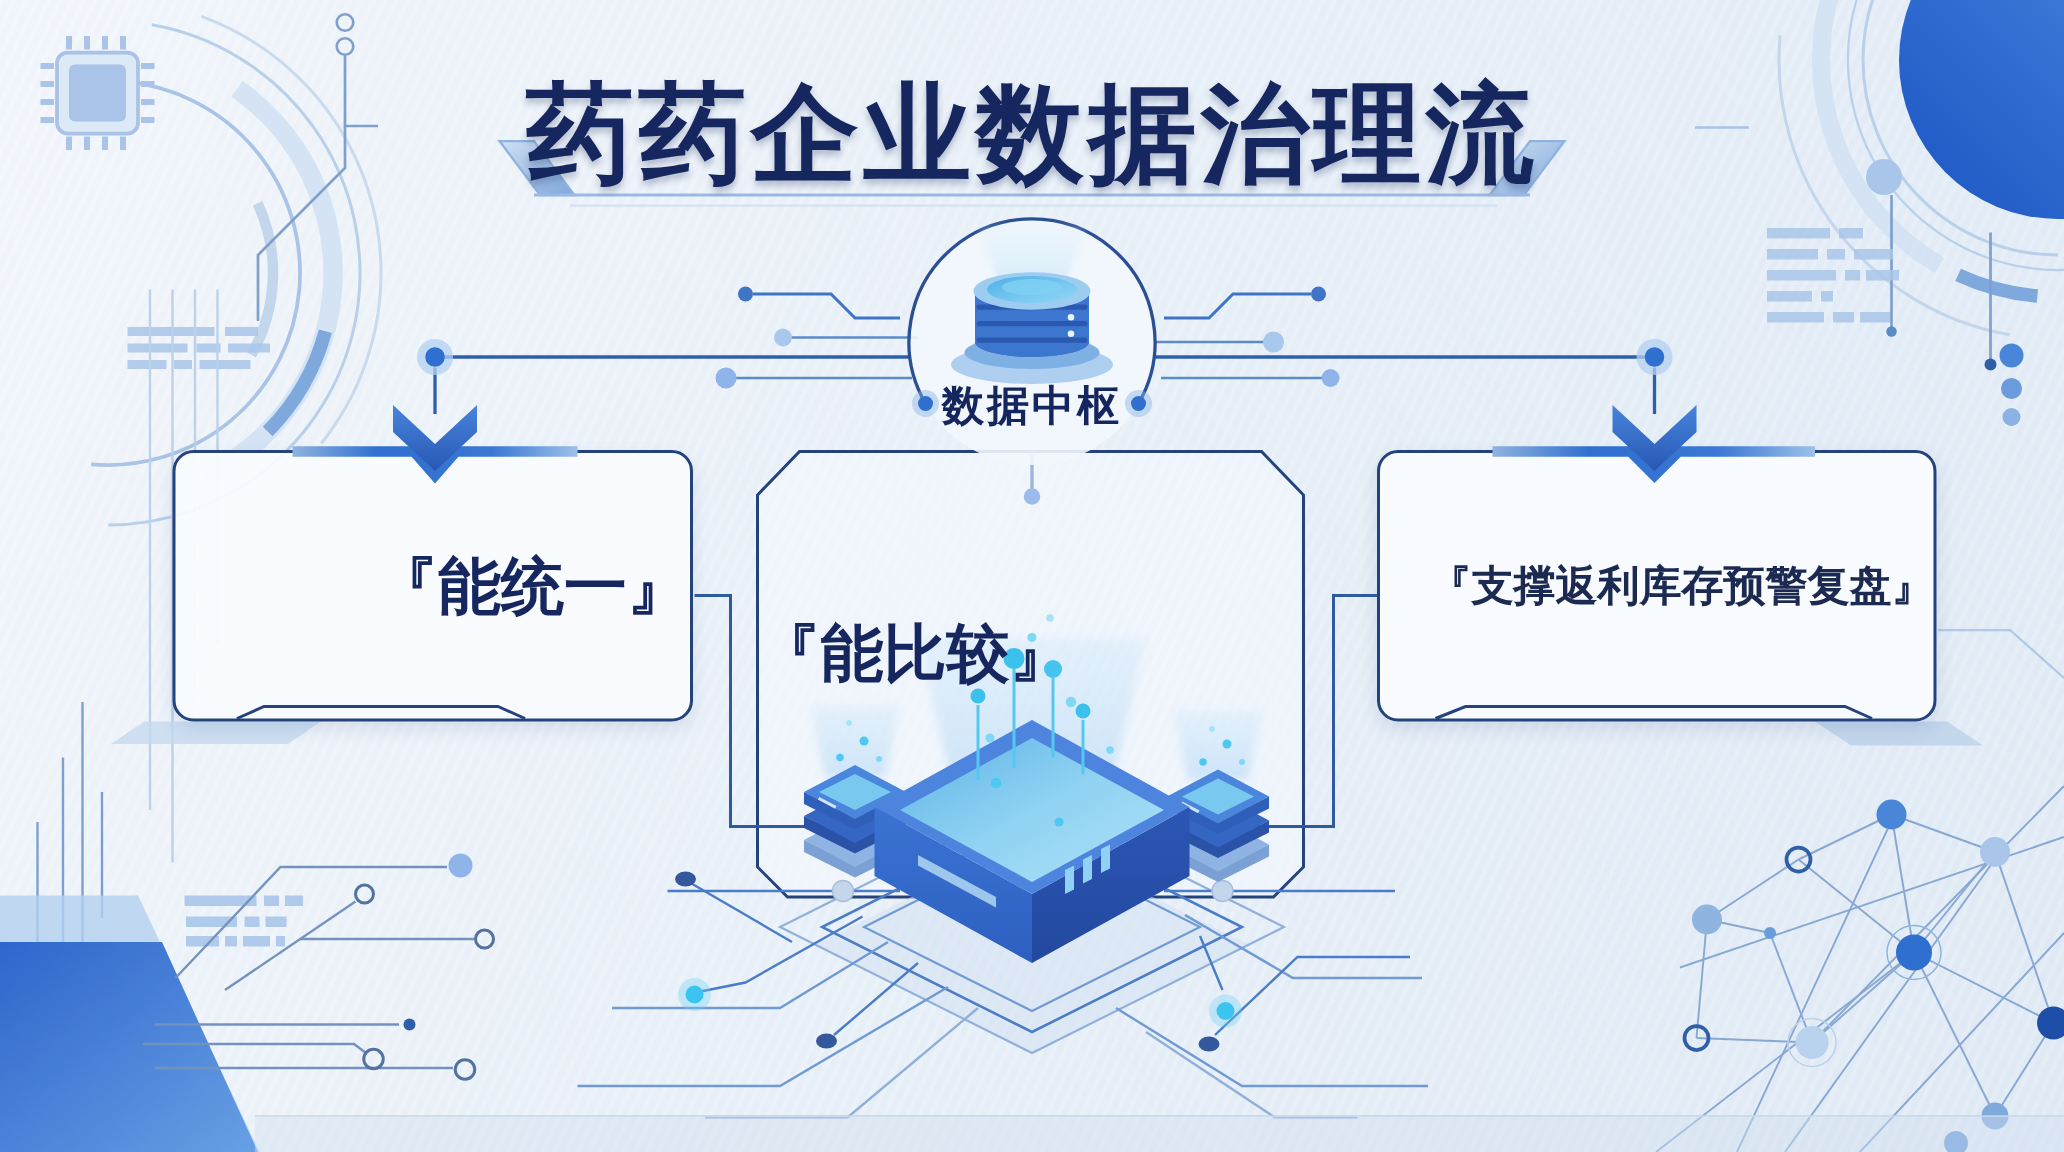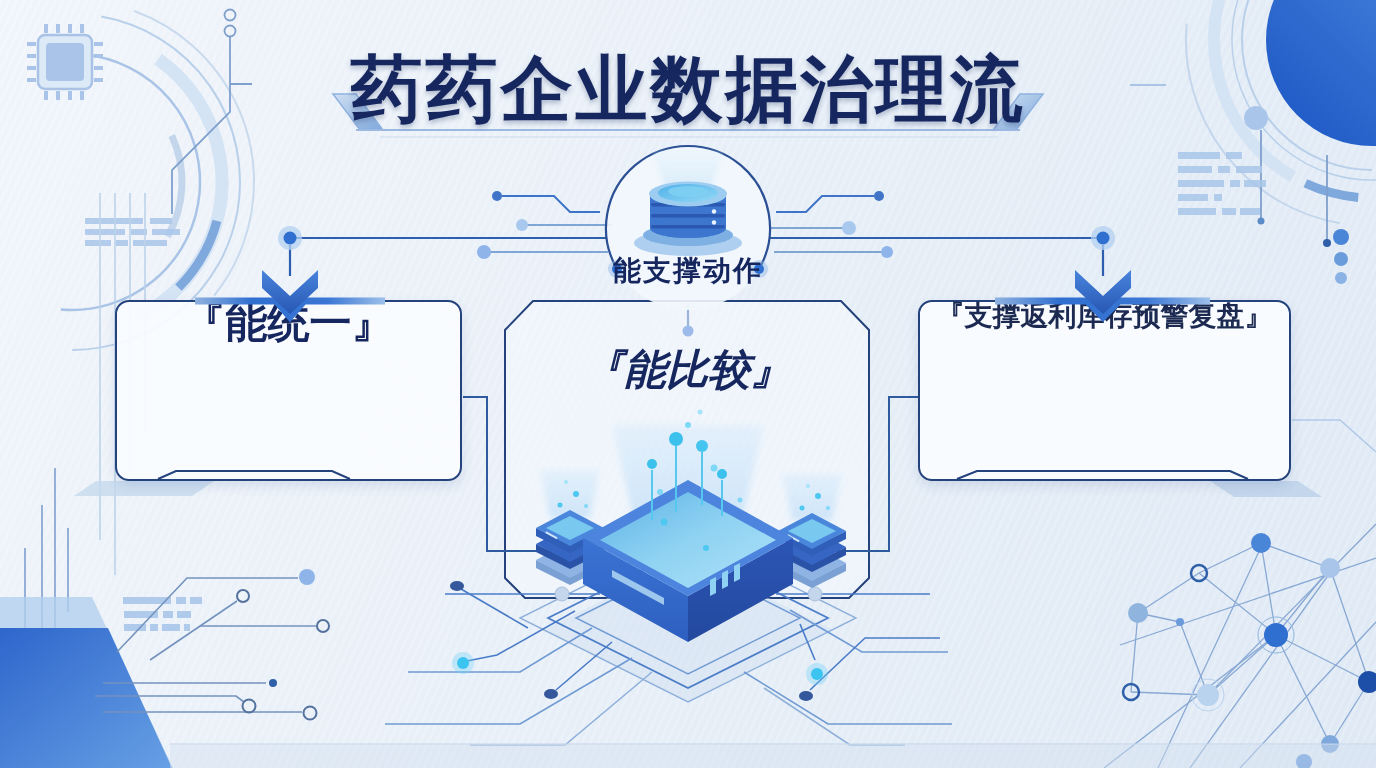--- a/index.html
+++ b/index.html
@@ -20,28 +20,28 @@
     text-shadow:0 3px 5px rgba(23,42,94,.28);
   }
   .hub-label{
     position:absolute;z-index:4;left:538px;top:252px;width:300px;text-align:center;
     font-size:28px;font-weight:900;color:#15265e;letter-spacing:2px;
   }
   .card{
     position:absolute;z-index:2;background:rgba(250,252,255,.93);
     border:2.5px solid #24427c;border-radius:14px;
     box-shadow:0 5px 12px rgba(60,90,150,.14);
-    display:flex;flex-direction:row;align-items:flex-start;justify-content:center;gap:16px;
+    display:flex;flex-direction:column;align-items:flex-end;justify-content:center;gap:16px;
   }
   .card-left{left:115px;top:300px;width:343px;height:177px;}
   .card-right{left:918px;top:300px;width:369px;height:177px;}
   .card-center{
     position:absolute;z-index:2;left:505px;top:301px;width:364px;height:150px;
-    display:flex;flex-direction:column;align-items:center;justify-content:flex-start;
-    padding-top:48px;gap:16px;background:transparent;font-style:italic;
+    display:flex;flex-direction:row;align-items:center;justify-content:flex-start;
+    padding-top:60px;gap:16px;background:transparent;
   }
   .heading{font-size:42px;font-weight:900;color:#16265e;line-height:1;white-space:nowrap;}
   .subtitle{font-size:28px;font-weight:700;color:#1c2a52;line-height:1;white-space:nowrap;}
   .subtitle-sm{font-size:28px;}
 </style>
 </head>
 <body>
 
 <div class="texture"></div>
 
@@ -484,13 +484,13 @@
       <circle cx="714" cy="211.5" r="2.2" fill="#eaf5fe"></circle>
       <circle cx="714" cy="222.5" r="2.2" fill="#eaf5fe"></circle>
       <ellipse cx="688" cy="194" rx="39" ry="12.5" fill="#9ccdf1"></ellipse>
       <ellipse cx="688" cy="193" rx="30" ry="9" fill="url(#cyanG)"></ellipse>
       <ellipse cx="688" cy="191.5" rx="20" ry="5.5" fill="#7fd0f2" opacity=".85"></ellipse>
     </g>
   </g>
 </svg>
 
 <div class="title">药药企业数据治理流</div>
-<div class="hub-label">能支撑动作</div>
+<div class="hub-label">数据中枢</div>
 
 </body></html>

